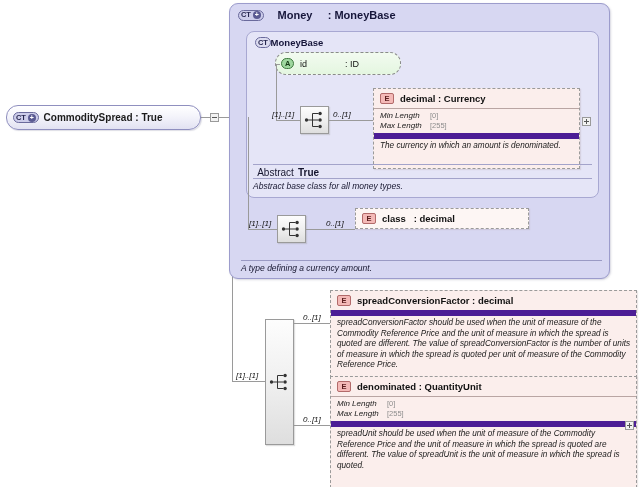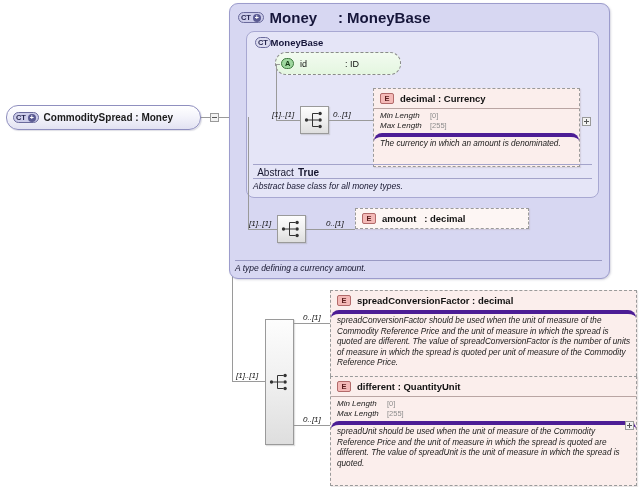--- a/index.html
+++ b/index.html
@@ -109,29 +109,29 @@
     background: #d7d7f2;
     box-sizing: border-box;
     box-shadow: 1px 1px 2px rgba(120,120,150,.3);
   }
   .money-title {
     position: absolute;
     left: 8px; top: 5px;
     display: flex; align-items: center;
   }
   .money-title .t {
-    margin-left: 6px;
-    font-size: 15px;
+    margin-left: 14px;
+    font-size: 11px;
     font-weight: bold;
     color: #16163a;
     white-space: pre;
   }
   .money-foot {
     position: absolute;
-    left: 5px; right: 7px; bottom: 5px;
+    left: 11px; right: 7px; bottom: 5px;
     border-top: 1px solid #9a9ac4;
     padding-top: 2px;
     font-style: italic;
     font-size: 8.5px;
     color: #15152e;
   }
 
   
   .mb-box {
     position: absolute;
@@ -216,27 +216,26 @@
   }
   .facet-row { display: flex; align-items: baseline; line-height: 10px; }
   .facet-name {
     font-style: italic;
     font-size: 8px;
     color: #1a1a1a;
     width: 50px;
   }
   .facet-val { font-size: 7.5px; color: #8d8d8d; }
   .elem .desc {
-    border-top: 4px solid #4c1d95;
+    border-top: 6px solid #4c1d95;
     padding: 2px 5px 16px 6px;
     font-style: italic;
     font-size: 8.2px;
     line-height: 10.5px;
     color: #1a1a1a;
-    border-radius: 8px;
   }
   .elem.light { background: #fdf6f4; }
 
   
   .seq {
     position: absolute;
     border: 1px solid #9a9a9a;
     background: linear-gradient(to bottom, #fdfdfd 0%, #eeeeee 55%, #dedede 100%);
     box-sizing: border-box;
     box-shadow: 1px 1px 1px rgba(150,150,150,.3);
@@ -380,21 +379,21 @@
       <circle cx="15.6" cy="15.5" r="1.7" fill="#333"></circle>
     </svg>
   </div>
   <div class="card" style="left:249px; top:219px;">[1]..[1]</div>
   <div class="line-h" style="left:306px; top:229px; width:49px;"></div>
   <div class="card" style="left:326px; top:219px;">0..[1]</div>
 
   <div class="elem light" style="left:355px; top:208px; width:174px;">
     <div class="hdr">
       <span class="badge elem-badge">E</span>
-      <span class="t">amount   : decimal</span>
+      <span class="t">class   : decimal</span>
     </div>
   </div>
 
   <div class="seq" style="left:265px; top:319px; width:29px; height:126px;">
     <svg width="21" height="18" viewBox="0 0 21 18">
       <circle cx="2" cy="9" r="1.7" fill="#333"></circle>
       <line x1="3.6" y1="9" x2="8" y2="9" stroke="#333" stroke-width="1"></line>
       <line x1="8" y1="2.5" x2="8" y2="15.5" stroke="#333" stroke-width="1"></line>
       <line x1="8" y1="2.5" x2="14" y2="2.5" stroke="#333" stroke-width="1"></line>
       <line x1="8" y1="9" x2="14" y2="9" stroke="#333" stroke-width="1"></line>
@@ -416,37 +415,37 @@
     </div>
     <div class="desc">spreadConversionFactor should be used when the unit of measure of the Commodity Reference Price and the unit of measure in which the spread is quoted are different. The value of spreadConversionFactor is the number of units of measure in which the spread is quoted per unit of measure of the Commodity Reference Price.</div>
   </div>
 
   <div class="line-h" style="left:294px; top:425px; width:36px;"></div>
   <div class="card" style="left:303px; top:415px;">0..[1]</div>
 
   <div class="elem" style="left:330px; top:376px; width:307px;">
     <div class="hdr">
       <span class="badge elem-badge">E</span>
-      <span class="t">different : QuantityUnit</span>
+      <span class="t">denominated : QuantityUnit</span>
     </div>
     <div class="facets">
       <div class="facet-row">
         <span class="facet-name">Min Length</span>
         <span class="facet-val">[0]</span>
       </div>
       <div class="facet-row">
         <span class="facet-name">Max Length</span>
         <span class="facet-val">[255]</span>
       </div>
     </div>
     <div class="desc">spreadUnit should be used when the unit of measure of the Commodity Reference Price and the unit of measure in which the spread is quoted are different. The value of spreadUnit is the unit of measure in which the spread is quoted.</div>
   </div>
   <div class="toggle plus" style="left:625px; top:421px;"></div>
 
   <div class="root-pill">
     <span class="badge">
         <span>CT</span>
         <span class="pl">+</span>
       </span>
-    <span class="root-label">CommoditySpread  : Money</span>
+    <span class="root-label">CommoditySpread  : True</span>
   </div>
 
 </div>
 
 </body></html>

